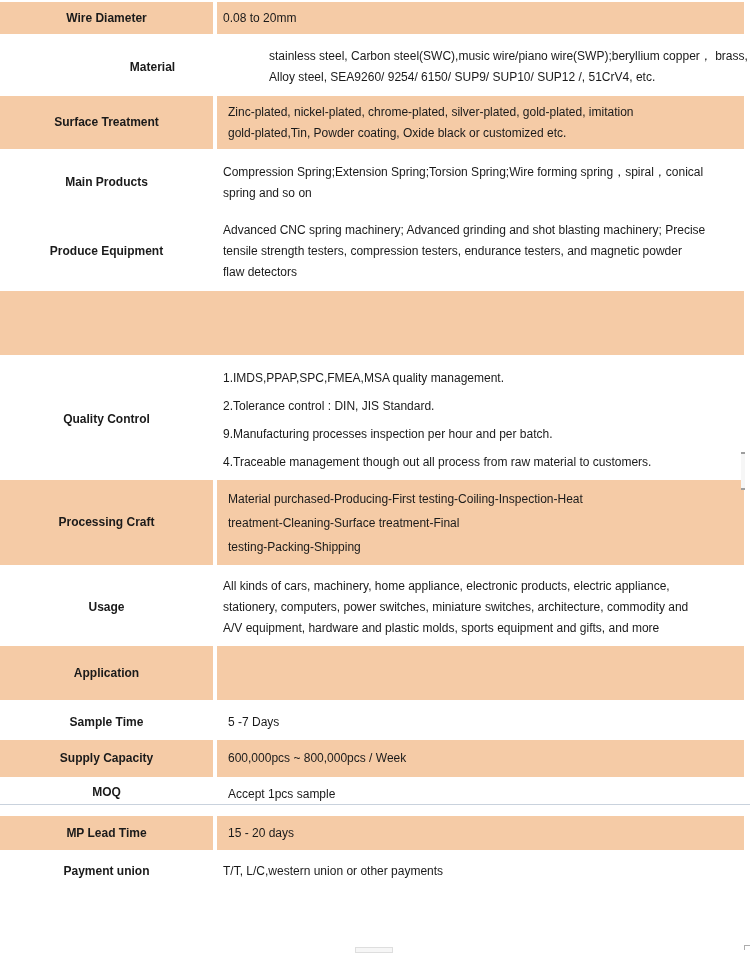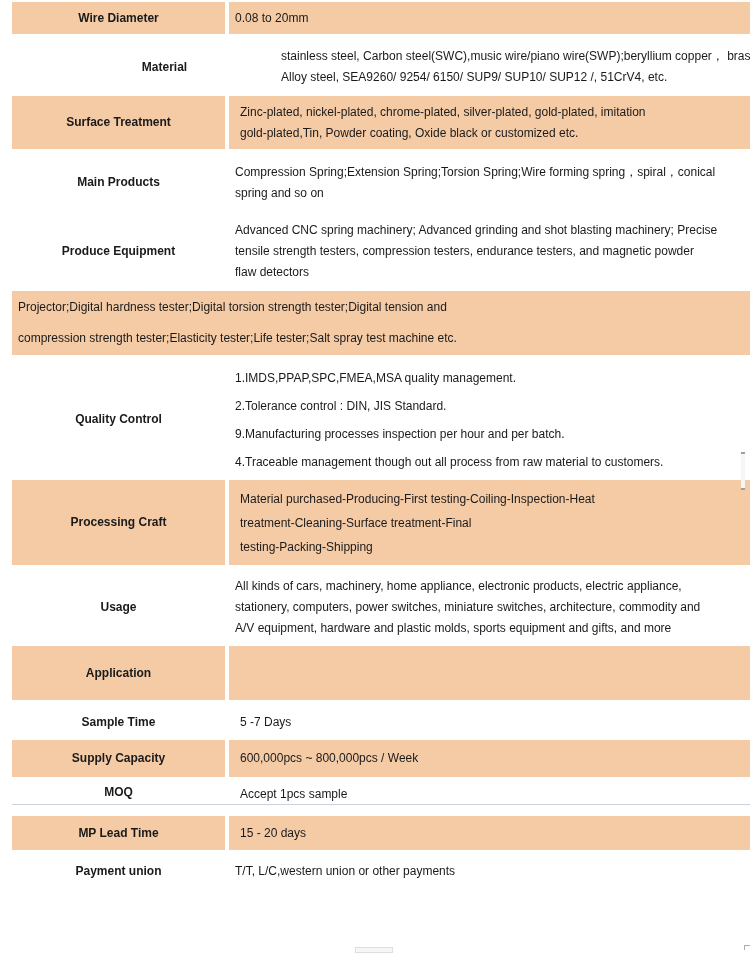--- a/index.html
+++ b/index.html
@@ -6,21 +6,21 @@
   body {
     width: 750px; height: 958px;
     font-family: "Liberation Sans", sans-serif;
     color: #1a1a1a;
     position: relative;
     overflow: hidden;
   }
   .spec-table {
     box-sizing: border-box;
     width: 750px;
-    padding: 2px 6px 0 12px;
+    padding: 2px 6px 0 0;
   }
   .row {
     box-sizing: border-box;
     display: flex;
     align-items: center;
     width: 744px;
   }
   .row.shaded {
     background: #f5cba6;
     border-bottom: 4px solid #ffffff;
@@ -135,22 +135,20 @@
 
 
   <div class="row r6">
     <div class="cell label">Produce Equipment</div>
     <div class="cell value">Advanced CNC spring machinery; Advanced grinding and shot blasting machinery; Precise
 tensile strength testers, compression testers, endurance testers, and magnetic powder
 flaw detectors</div>
   </div>
 
   <div class="row shaded r7">
-    <div class="cell value">Projector;Digital hardness tester;Digital torsion strength tester;Digital tension and
-compression strength tester;Elasticity tester;Life tester;Salt spray test machine etc.</div>
   </div>
 
   <div class="row r8">
     <div class="cell label">Quality Control</div>
     <div class="cell value">1.IMDS,PPAP,SPC,FMEA,MSA quality management.
 2.Tolerance control : DIN, JIS Standard.
 9.Manufacturing processes inspection per hour and per batch.
 4.Traceable management though out all process from raw material to customers.</div>
   </div>
 

